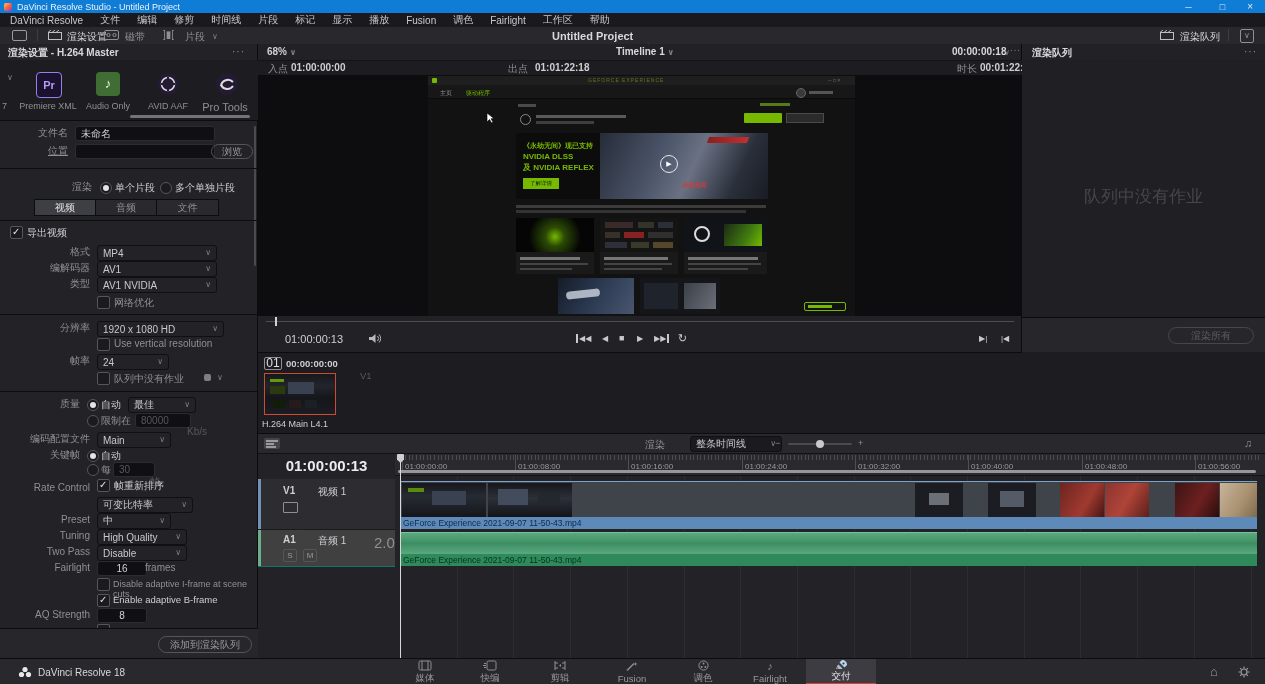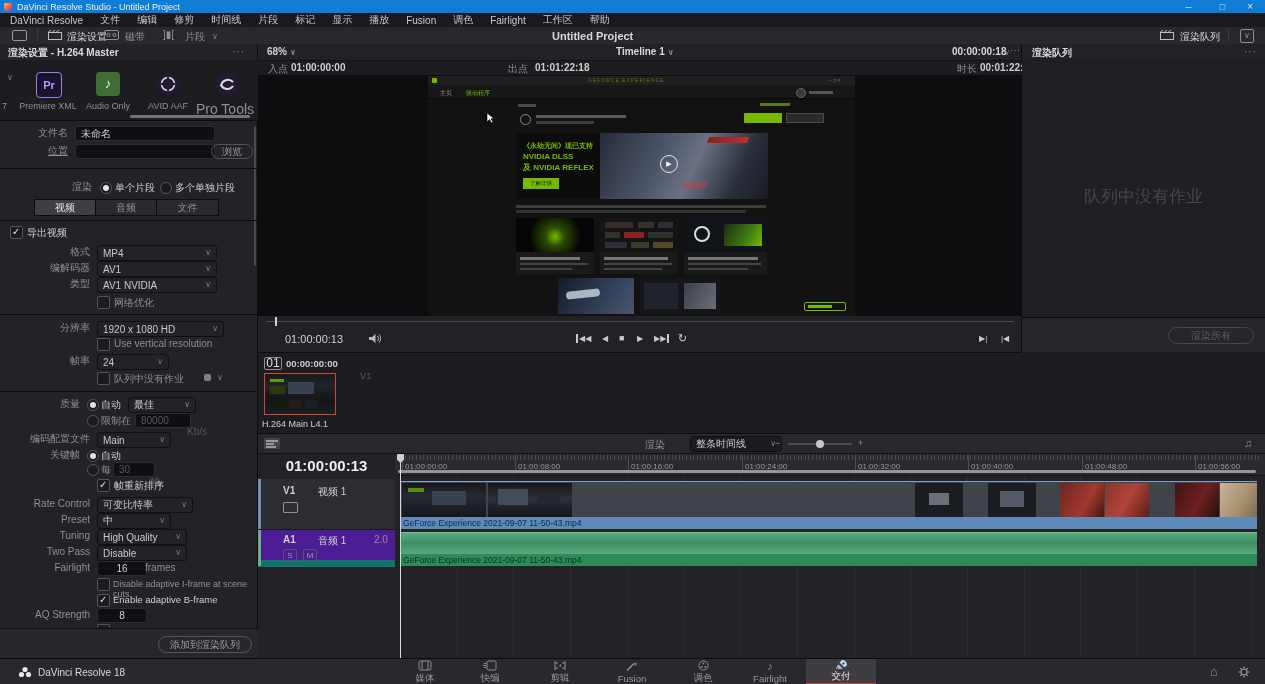--- a/index.html
+++ b/index.html
@@ -124,21 +124,21 @@
       </span>
       <span class="abs t-g" style="left:133px;top:41px;width:70px;text-align:center;font-size:9px;">AVID AAF</span>
 
       <span class="abs" style="left:215px;top:12px;">
         <svg width="24" height="24">
             <circle cx="12" cy="12" r="11" fill="#241a33"></circle>
             <path d="M6 14 a7 7 0 0 1 12 -4" fill="none" stroke="#ddd" stroke-width="2"></path>
             <path d="M18 14 a7 7 0 0 1 -12 -1" fill="none" stroke="#ddd" stroke-width="2"></path>
           </svg>
       </span>
-      <span class="abs t-g" style="left:192px;top:41px;width:66px;text-align:center;font-size:14px;">Pro Tools</span>
+      <span class="abs t-g" style="left:192px;top:41px;width:66px;text-align:center;font-size:11px;">Pro Tools</span>
 
       <span class="abs" style="left:130px;top:55px;width:120px;height:3px;background:#737378;border-radius:2px;"></span>
     </div>
     <div class="divider" style="top:76px;"></div>
     <span class="abs" style="left:254px;top:82px;width:2px;height:140px;background:#4a4a4f;border-radius:1px;"></span>
 
     <div class="lbl" style="left:0;top:82px;width:68px;">文件名</div>
     <div class="inp" style="left:75px;top:82px;width:128px;">
         <span>未命名</span>
       </div>
@@ -232,21 +232,21 @@
     <span class="abs val" style="left:101px;top:405px;">自动</span>
     <span class="rd" style="left:87px;top:420px;"></span>
     <span class="abs t-g" style="left:101px;top:419px;">每</span>
     <div class="inp" style="left:113px;top:418px;width:30px;color:#57575c;">
         <span>30</span>
       </div>
     <span class="abs t-d" style="left:150px;top:419px;">帧</span>
     <span class="cb on" style="left:97px;top:435px;"></span>
     <span class="abs val" style="left:114px;top:435px;">帧重新排序</span>
 
-    <div class="lbl" style="left:0;top:453px;width:90px;">Rate Control</div>
+    <div class="lbl" style="left:0;top:437px;width:90px;">Rate Control</div>
     <div class="sel" style="left:97px;top:453px;width:84px;">
         <span>可变比特率</span>
         <span class="chev">∨</span>
       </div>
     <div class="lbl" style="left:0;top:469px;width:90px;">Preset</div>
     <div class="sel" style="left:97px;top:469px;width:62px;">
         <span>中</span>
         <span class="chev">∨</span>
       </div>
     <div class="lbl" style="left:0;top:485px;width:90px;">Tuning</div>
@@ -479,25 +479,25 @@
          background-image:repeating-linear-gradient(90deg,#2c2c31 0,#2c2c31 1px,transparent 1px,transparent 56.7px);background-position:5px 0;"></div>
 
     <div class="abs" style="left:0;top:45px;width:137px;height:51px;background:#2c2c31;border-bottom:1px solid #1a1a1d;box-sizing:border-box;">
       <span class="abs" style="left:0;top:0;width:3px;height:50px;background:#7492b8;"></span>
       <span class="abs val" style="left:25px;top:6px;font-weight:bold;">V1</span>
       <span class="abs val" style="left:60px;top:6px;">视频 1</span>
       <span class="abs" style="left:25px;top:23px;width:13px;height:9px;border:1px solid #8f8f94;border-radius:1px;"></span>
       <span class="abs t-d" style="left:24px;top:37px;font-size:9px;">1个片段</span>
     </div>
 
-    <div class="abs" style="left:0;top:96px;width:137px;height:37px;background:#4c1d95;border-bottom:7px solid #0f766e;box-sizing:border-box;">
+    <div class="abs" style="left:0;top:96px;width:137px;height:37px;background:#404040;border-bottom:1px solid #0f766e;box-sizing:border-box;">
       <span class="abs" style="left:0;top:0;width:3px;height:36px;background:#6fae8c;"></span>
       <span class="abs val" style="left:25px;top:4px;font-weight:bold;">A1</span>
       <span class="abs val" style="left:60px;top:4px;">音频 1</span>
-      <span class="abs t-g" style="left:116px;top:4px;font-size:10px;">2.0</span>
+      <span class="abs t-g" style="left:116px;top:4px;font-size:15px;">2.0</span>
       <span class="abs" style="left:25px;top:19px;width:12px;height:11px;border:1px solid #55555a;border-radius:2px;color:#9a9a9e;font-size:8px;text-align:center;line-height:11px;">S</span>
       <span class="abs" style="left:45px;top:19px;width:12px;height:11px;border:1px solid #55555a;border-radius:2px;color:#9a9a9e;font-size:8px;text-align:center;line-height:11px;">M</span>
     </div>
 
     <div class="abs" style="left:142px;top:47px;width:857px;height:48px;">
       <div class="abs" style="left:0;top:0;width:857px;height:36px;background:#3f434a;border-top:1px solid #7ba3cc;box-sizing:border-box;">
         <span class="abs" style="left:2px;top:1px;width:84px;height:34px;background:linear-gradient(180deg,#17181c,#262b33 40%,#14161a);">
             <span class="abs" style="left:6px;top:5px;width:16px;height:4px;background:#76b900;opacity:.7;"></span>
             <span class="abs" style="left:30px;top:8px;width:34px;height:14px;background:#3a4252;"></span>
           </span>

